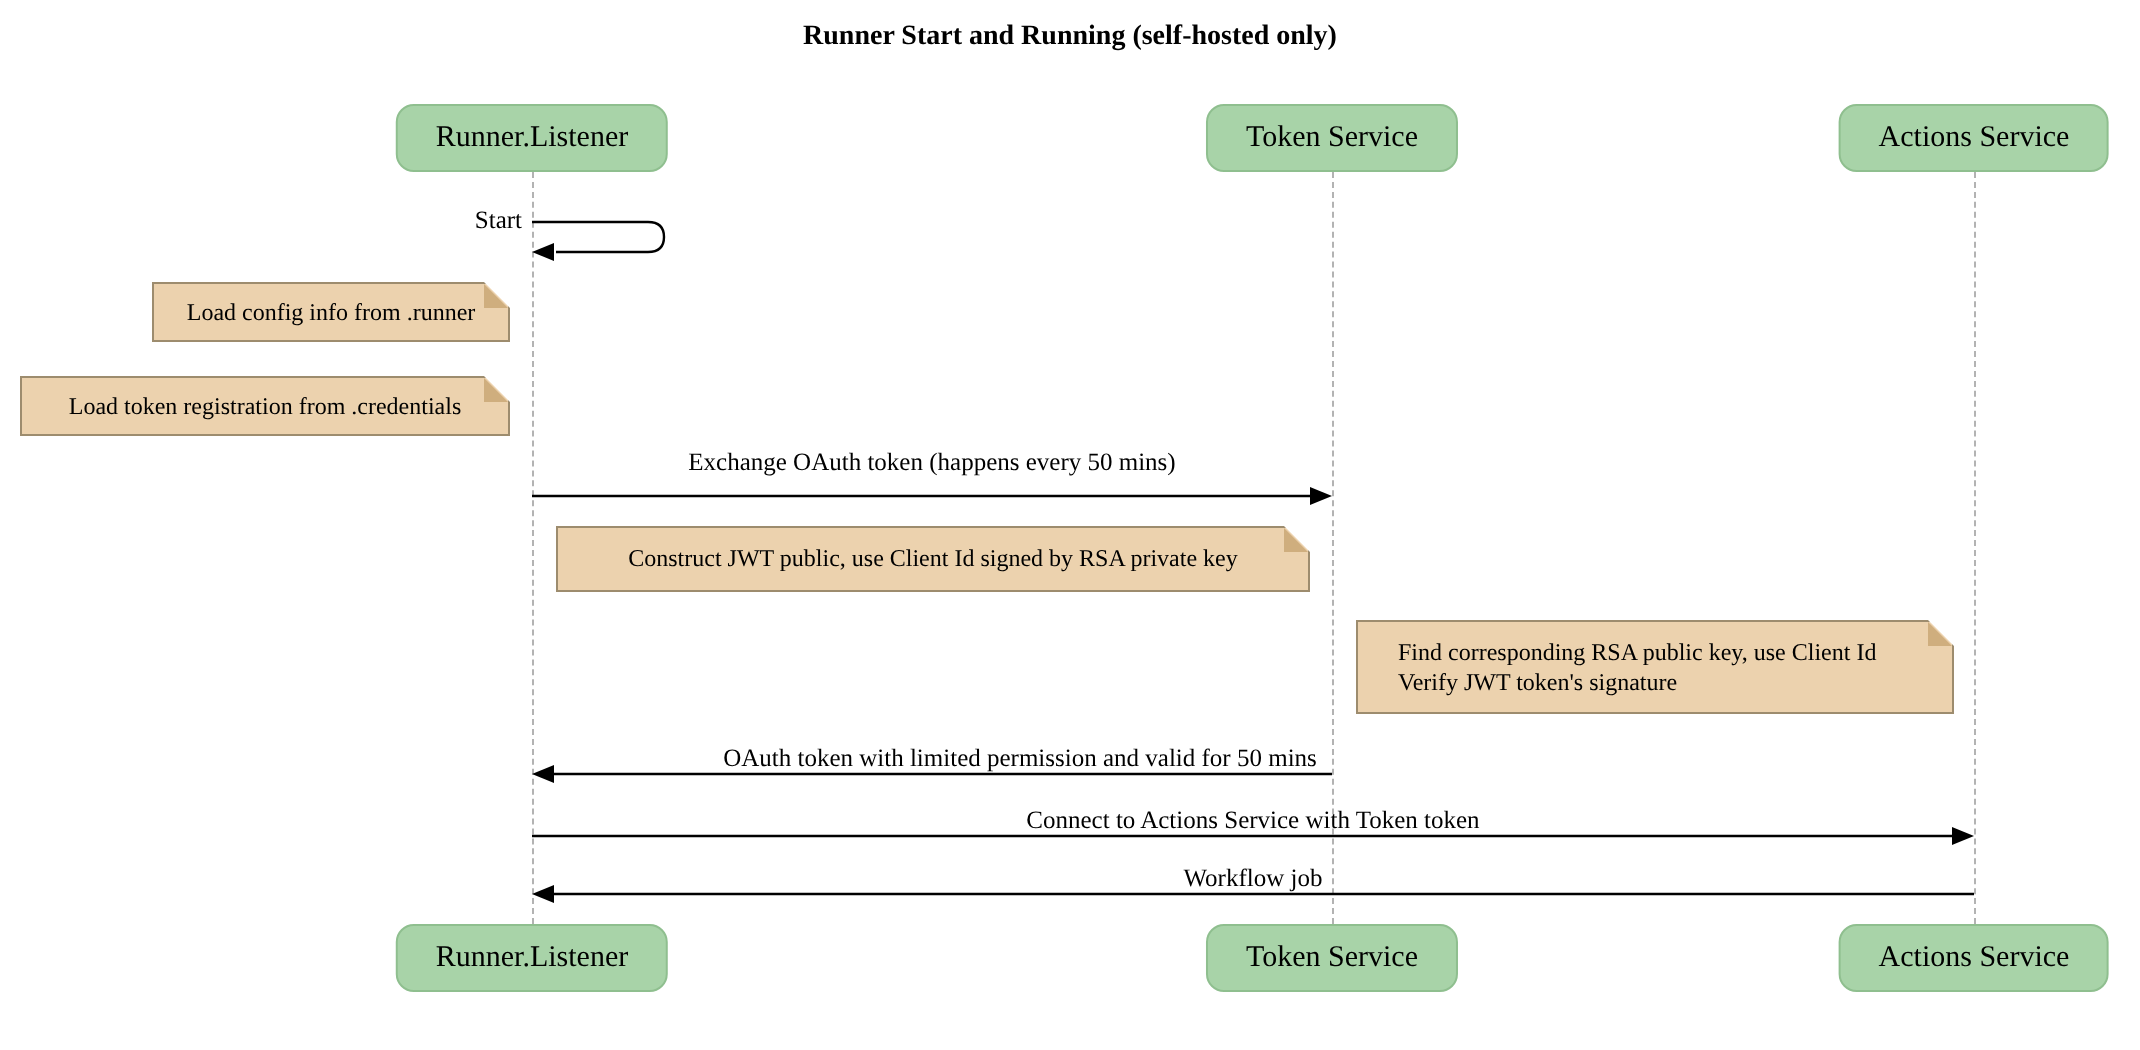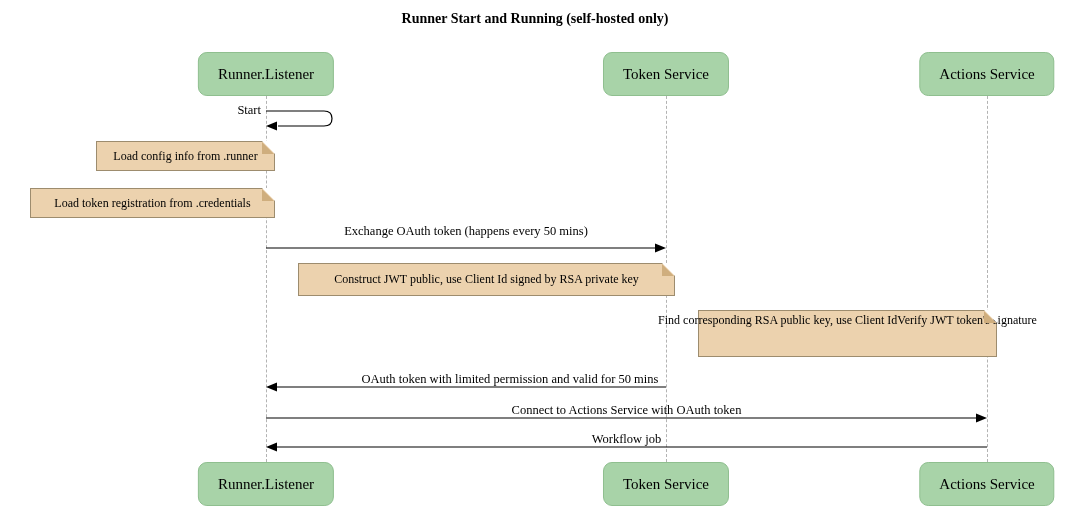--- a/index.html
+++ b/index.html
@@ -25,21 +25,21 @@
   }
   .title{
     position:absolute;top:11px;left:0;width:100%;
     text-align:center;font-size:14px;font-weight:bold;
   }
   .lifeline{
     position:absolute;top:86px;height:376px;width:0;
     border-left:1px dashed var(--lifeline);
   }
   .actor{
-    position:absolute;height:44px;
+    position:absolute;height:34px;
     transform:translateX(-50%);
     display:flex;align-items:center;justify-content:center;
     padding:0 19px;
     background:var(--actor-fill);
     border:1px solid var(--actor-border);
     border-radius:9px;
     font-size:15px;
     white-space:nowrap;
     box-sizing:border-box;
   }
@@ -54,23 +54,22 @@
   .msg-label.right-align{text-align:left;}
   .note{
     position:absolute;
     background:var(--note-fill);
     border:1px solid var(--note-border);
     box-sizing:border-box;
     font-size:12px;line-height:15px;
     display:flex;align-items:center;justify-content:center;
     padding:2px 20px;
     white-space:nowrap;
-    margin-left:20px;
   }
-  .note.multiline{flex-direction:row;align-items:flex-start;justify-content:center;}
+  .note.multiline{flex-direction:column;align-items:flex-start;justify-content:center;}
   .note::before{
     content:"";position:absolute;top:-1px;right:-1px;width:0;height:0;
     border-style:solid;border-width:0 13px 13px 0;
     border-color:var(--background) var(--background) transparent transparent;
   }
   .note::after{
     content:"";position:absolute;top:0;right:0;width:0;height:0;
     border-style:solid;border-width:0 12px 12px 0;
     border-color:transparent transparent var(--note-fold) transparent;
   }
@@ -93,21 +92,21 @@
   <div class="actor top" style="left:666px;">Token Service</div>
   <div class="actor top" style="left:987px;">Actions Service</div>
 
   <div class="actor bottom" style="left:266px;">Runner.Listener</div>
   <div class="actor bottom" style="left:666px;">Token Service</div>
   <div class="actor bottom" style="left:987px;">Actions Service</div>
 
   <div class="msg-label right-align" style="right:809px;top:103px;">Start</div>
   <div class="msg-label" style="left:266px;width:400px;top:224px;">Exchange OAuth token (happens every 50 mins)</div>
   <div class="msg-label" style="left:266px;width:400px;top:372px;padding-left:44px;">OAuth token with limited permission and valid for 50 mins</div>
-  <div class="msg-label" style="left:266px;width:721px;top:403px;">Connect to Actions Service with OAuth token</div>
+  <div class="msg-label" style="left:266px;width:721px;top:403px;">Connect to Actions Service with Token token</div>
   <div class="msg-label" style="left:266px;width:721px;top:432px;">Workflow job</div>
 
   <div class="note" style="left:76px;top:141px;width:179px;height:30px;">Load config info from .runner</div>
   <div class="note" style="left:10px;top:188px;width:245px;height:30px;">Load token registration from .credentials</div>
   <div class="note" style="left:278px;top:263px;width:377px;height:33px;">Construct JWT public, use Client Id signed by RSA private key</div>
   <div class="note multiline" style="left:678px;top:310px;width:299px;height:47px;">
     <span>Find corresponding RSA public key, use Client Id</span>
     <span>Verify JWT token's signature</span>
   </div>
 

